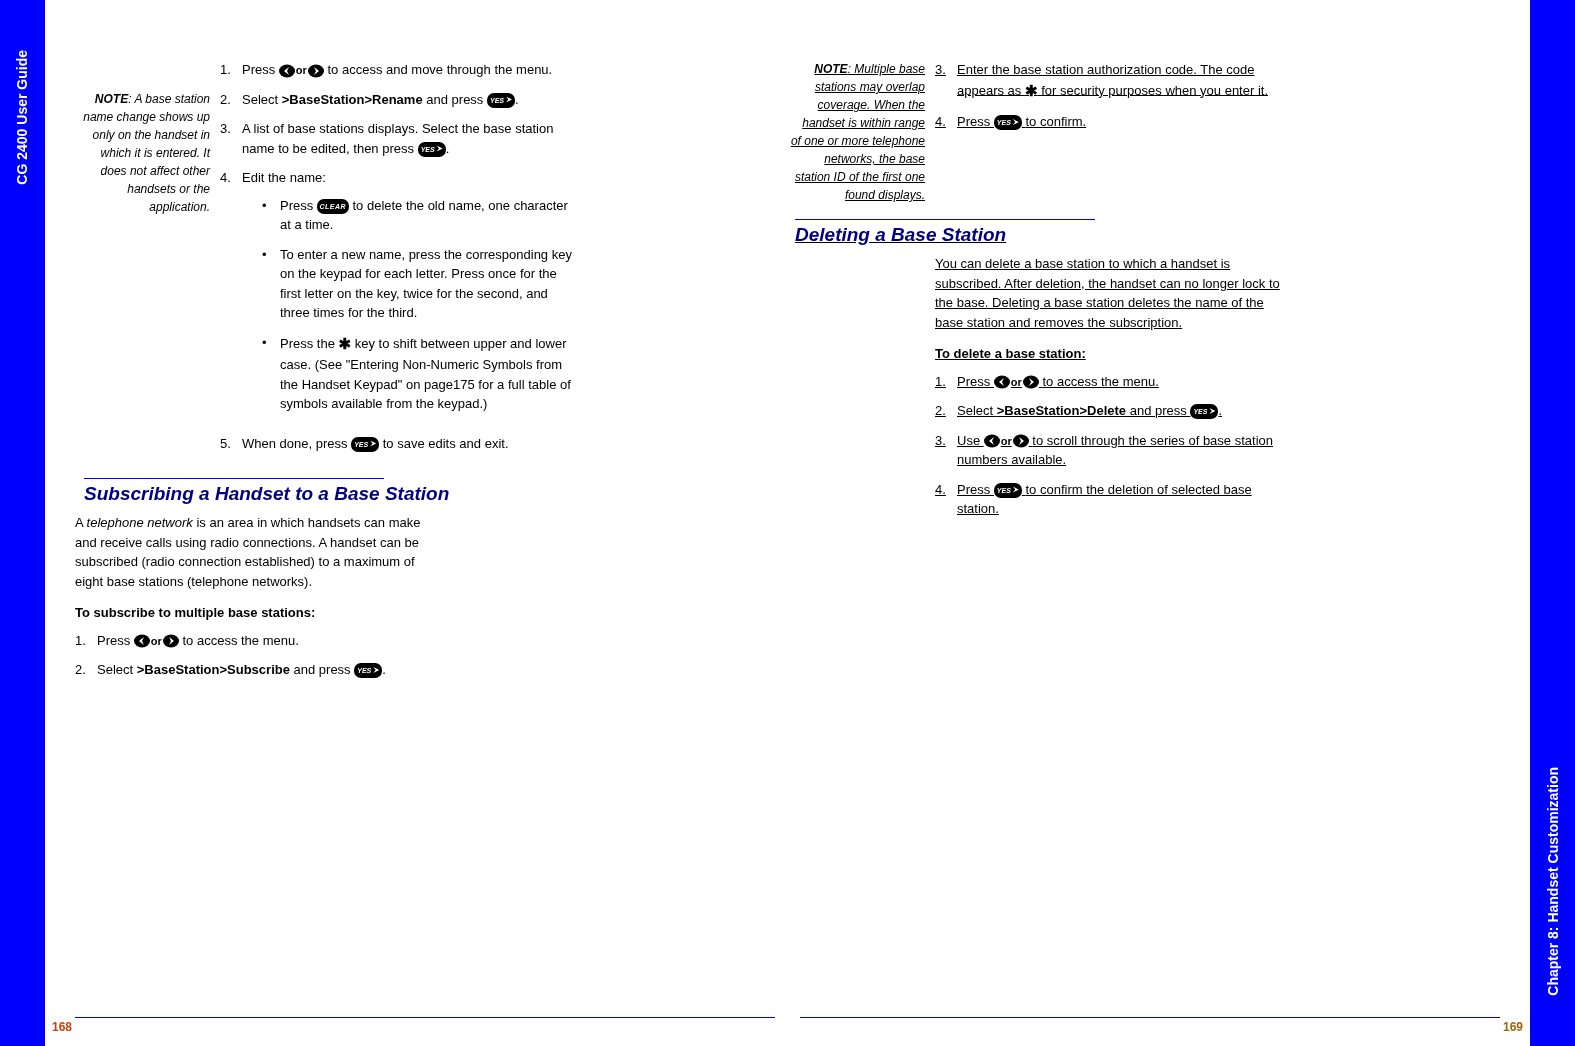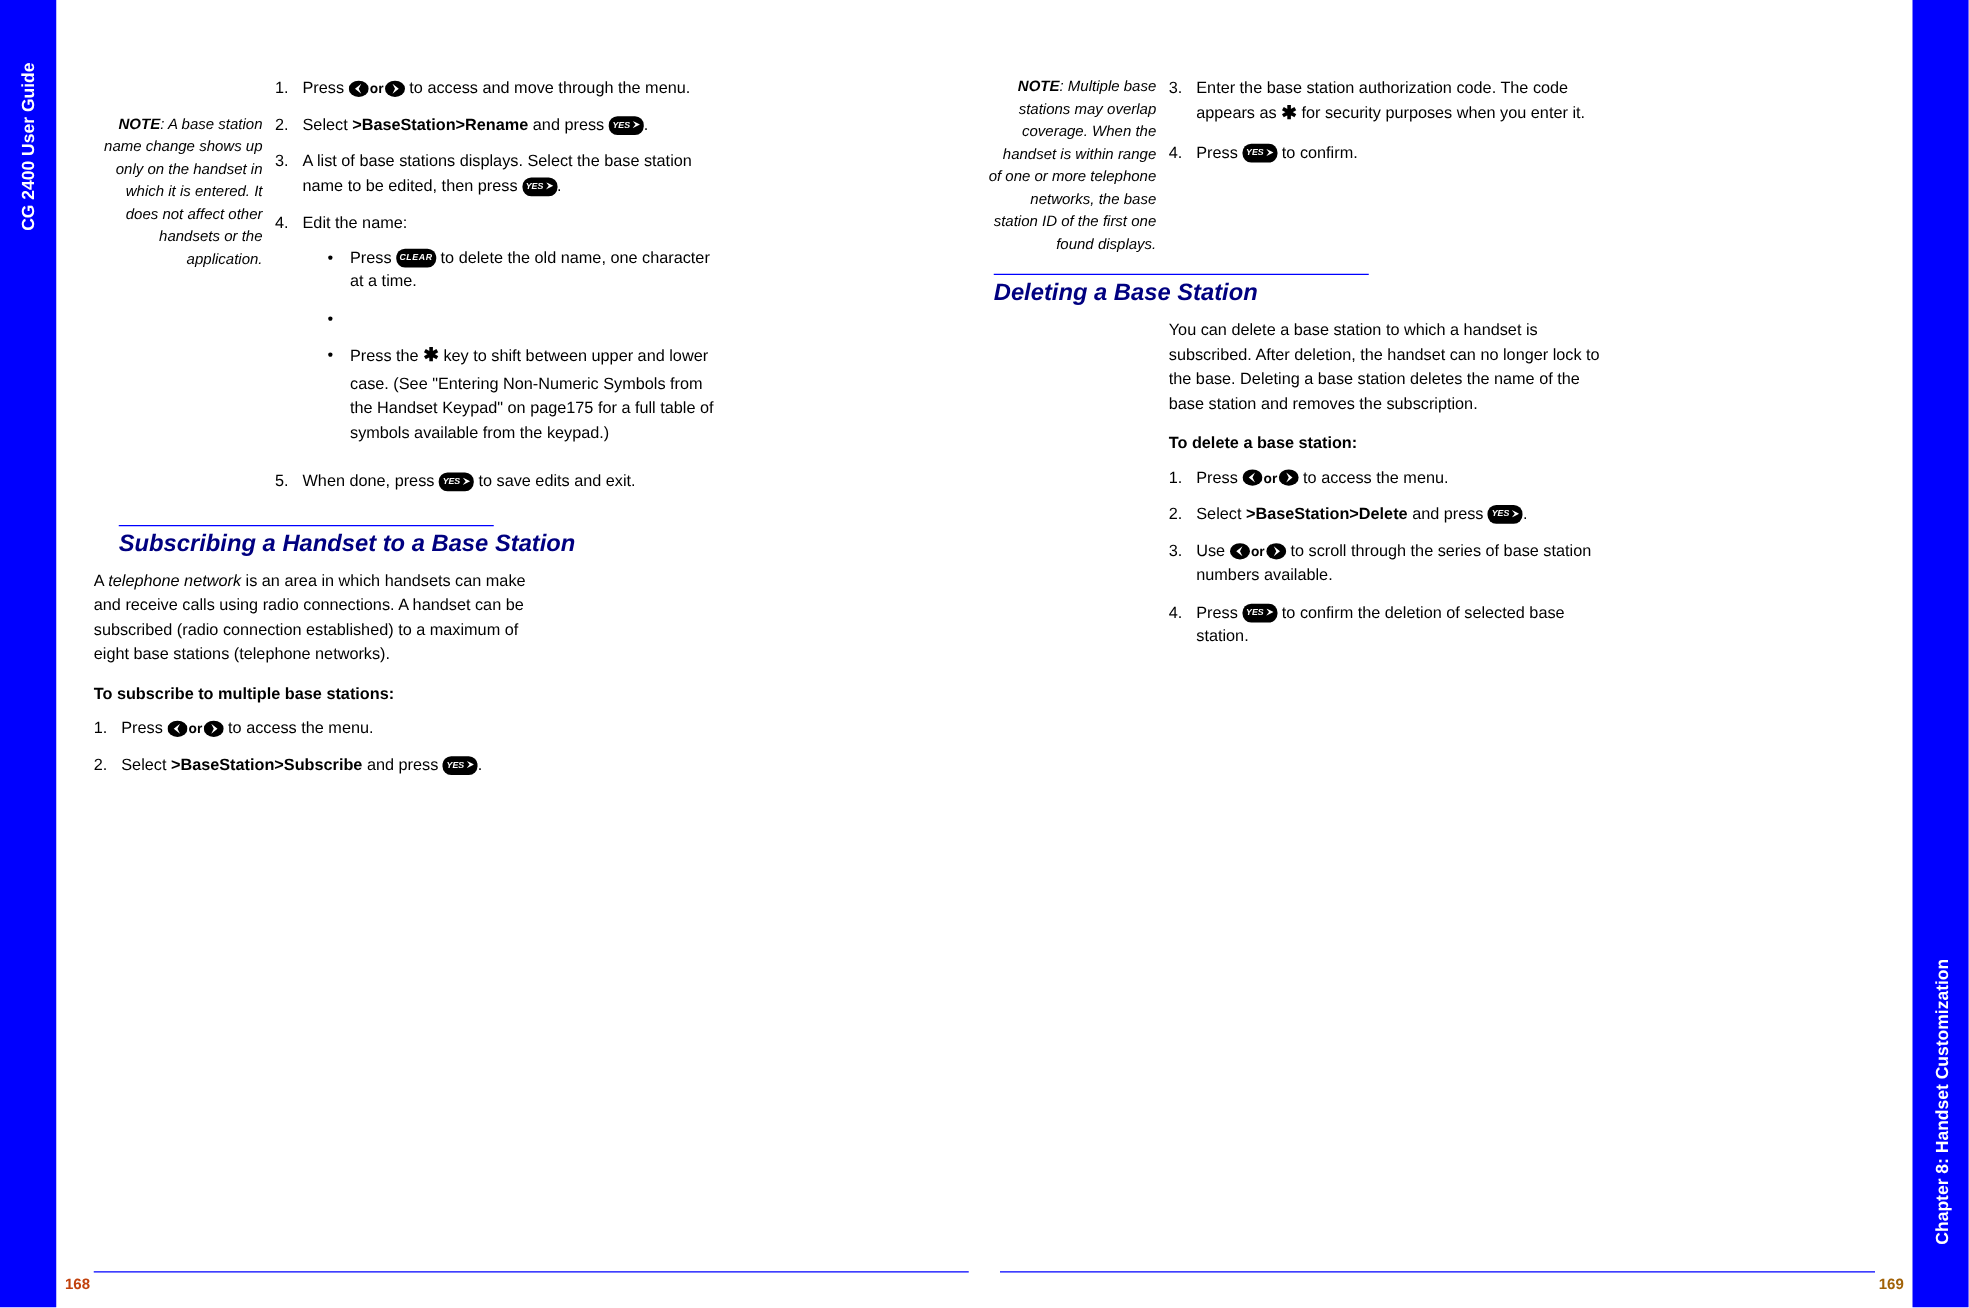--- a/index.html
+++ b/index.html
@@ -81,20 +81,21 @@
       position: absolute;
       left: 75px;
       top: 60px;
       width: 700px;
     }
     .right-page {
       position: absolute;
       left: 790px;
       top: 60px;
       width: 720px;
+      text-decoration: underline;
     }
     .content-row {
       display: flex;
       align-items: flex-start;
     }
     .margin-note {
       width: 145px;
       text-align: right;
       font-size: 12px;
       font-style: italic;
@@ -195,21 +196,21 @@
       letter-spacing: 0.5px;
     }
     .icon-star {
       font-weight: bold;
       font-size: 15px;
       vertical-align: middle;
     }
     .bold { font-weight: bold; }
     .para { margin-bottom: 12px; }
     .section-block {
-      margin-left: 20px;
+      margin-left: 9px;
     }
     .right-section-block {
       margin-left: 135px;
     }
   </style>
 </head>
 <body>
 
 <div class="left-sidebar">
   <div class="left-sidebar-text">CG 2400 User Guide</div>
@@ -269,20 +270,21 @@
               <div class="ul-item">
                 <div class="ul-bullet">•</div>
                 <div>
                   <span>Press </span>
                   <span class="icon-clear">CLEAR</span>
                   <span> to delete the old name, one character at a time.</span>
                 </div>
               </div>
               <div class="ul-item">
                 <div class="ul-bullet">•</div>
+                <div>To enter a new name, press the corresponding key on the keypad for each letter. Press once for the first letter on the key, twice for the second, and three times for the third.</div>
               </div>
               <div class="ul-item">
                 <div class="ul-bullet">•</div>
                 <div>
                   <span>Press the </span><span class="icon-star">✱</span><span> key to shift between upper and lower case. (See "Entering Non-Numeric Symbols from the Handset Keypad" on page175 for a full table of symbols available from the keypad.)</span>
                 </div>
               </div>
             </div>
           </div>
         </div>

